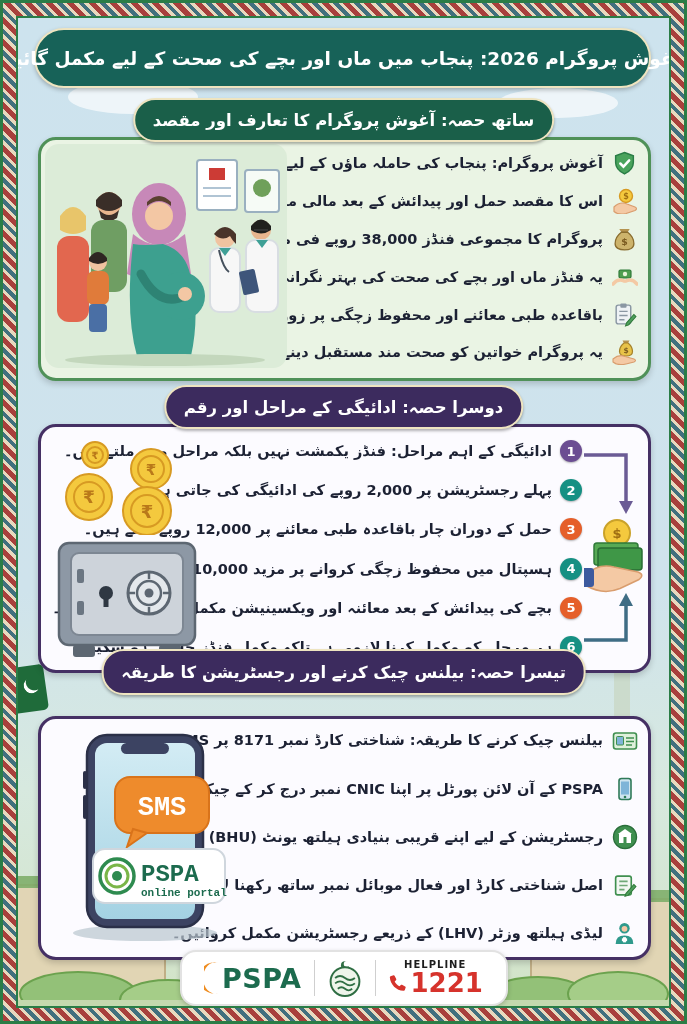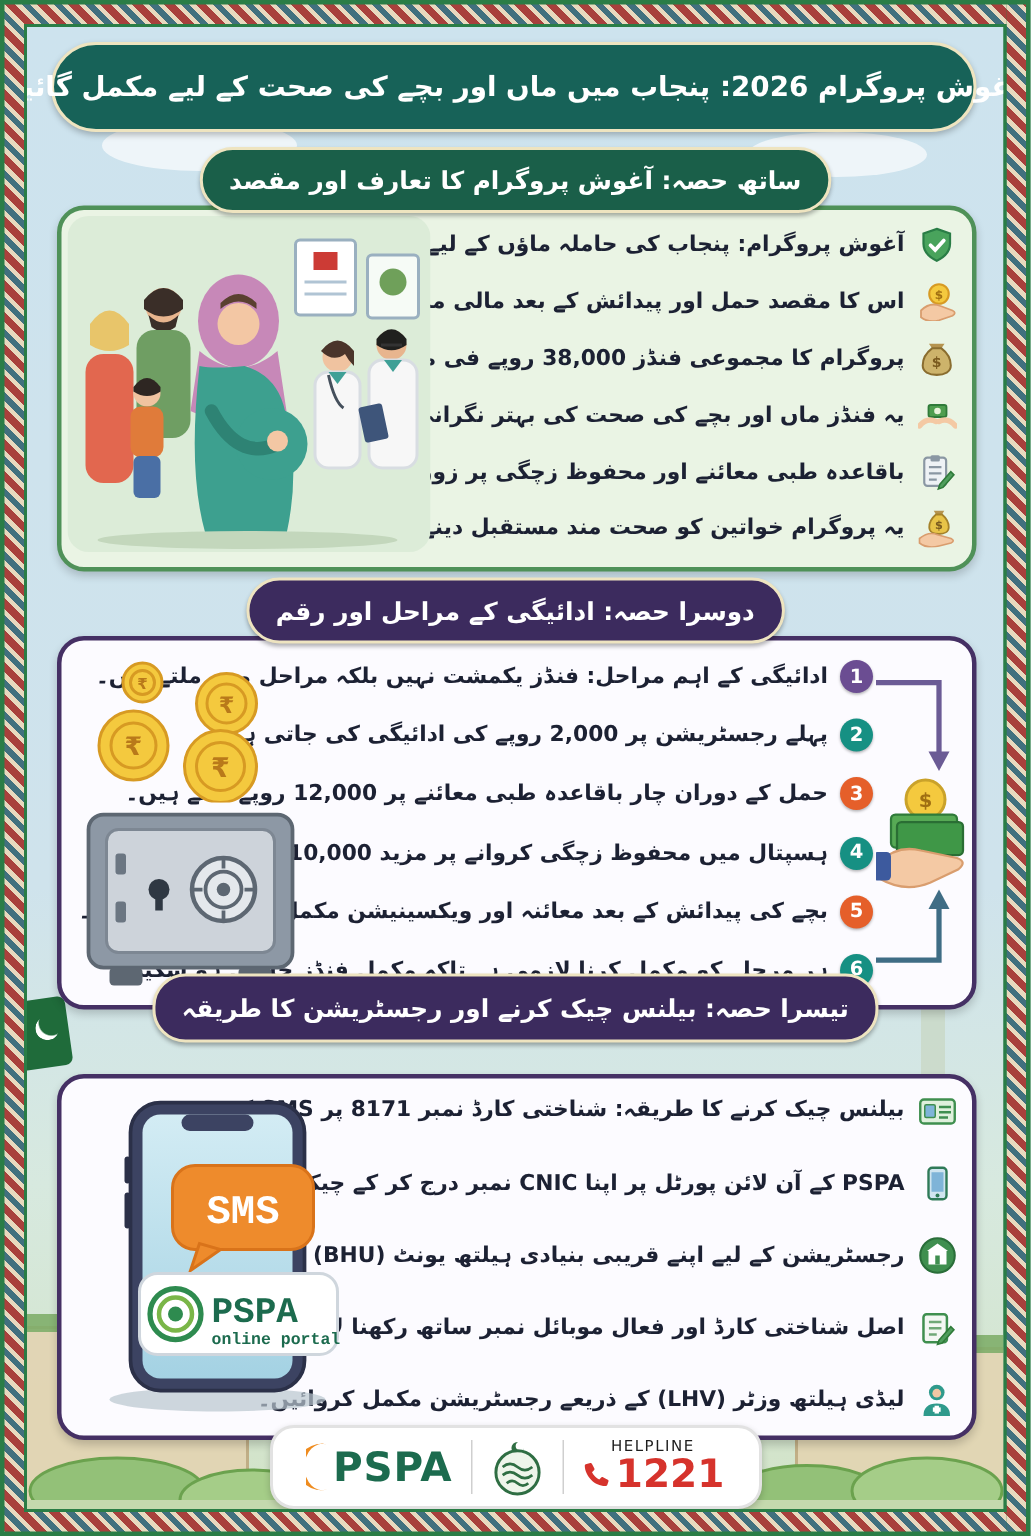--- a/index.html
+++ b/index.html
@@ -45,21 +45,21 @@
   
   .art{position:absolute;z-index:1;}
   
   .footer{position:absolute;left:50%;transform:translateX(-50%);bottom:0;width:324px;height:52px;
     background:#fff;border:2px solid #e2e2e2;border-radius:16px;display:flex;align-items:center;
     justify-content:center;gap:12px;z-index:5;box-shadow:0 2px 5px rgba(0,0,0,.2);}
   .vdiv{width:1px;height:36px;background:#cfcfcf;}
   .pspa-wrap{display:flex;align-items:center;gap:2px;}
   .pspa-text{font-weight:800;font-size:27px;color:#1c6b4e;letter-spacing:.5px;}
   .help-col{display:flex;flex-direction:column;align-items:center;line-height:1;}
-  .help-label{font-size:10px;font-weight:400;color:#1d1d1d;letter-spacing:1px;}
+  .help-label{font-size:10px;font-weight:700;color:#1d1d1d;letter-spacing:1px;}
   .help-row{display:flex;align-items:center;gap:3px;}
   .help-num{font-size:26px;font-weight:800;color:#d6332c;}
 </style>
 </head>
 <body>
 
 <div class="poster">
   <div class="border-band"></div>
   <div class="border-inner"></div>
 

